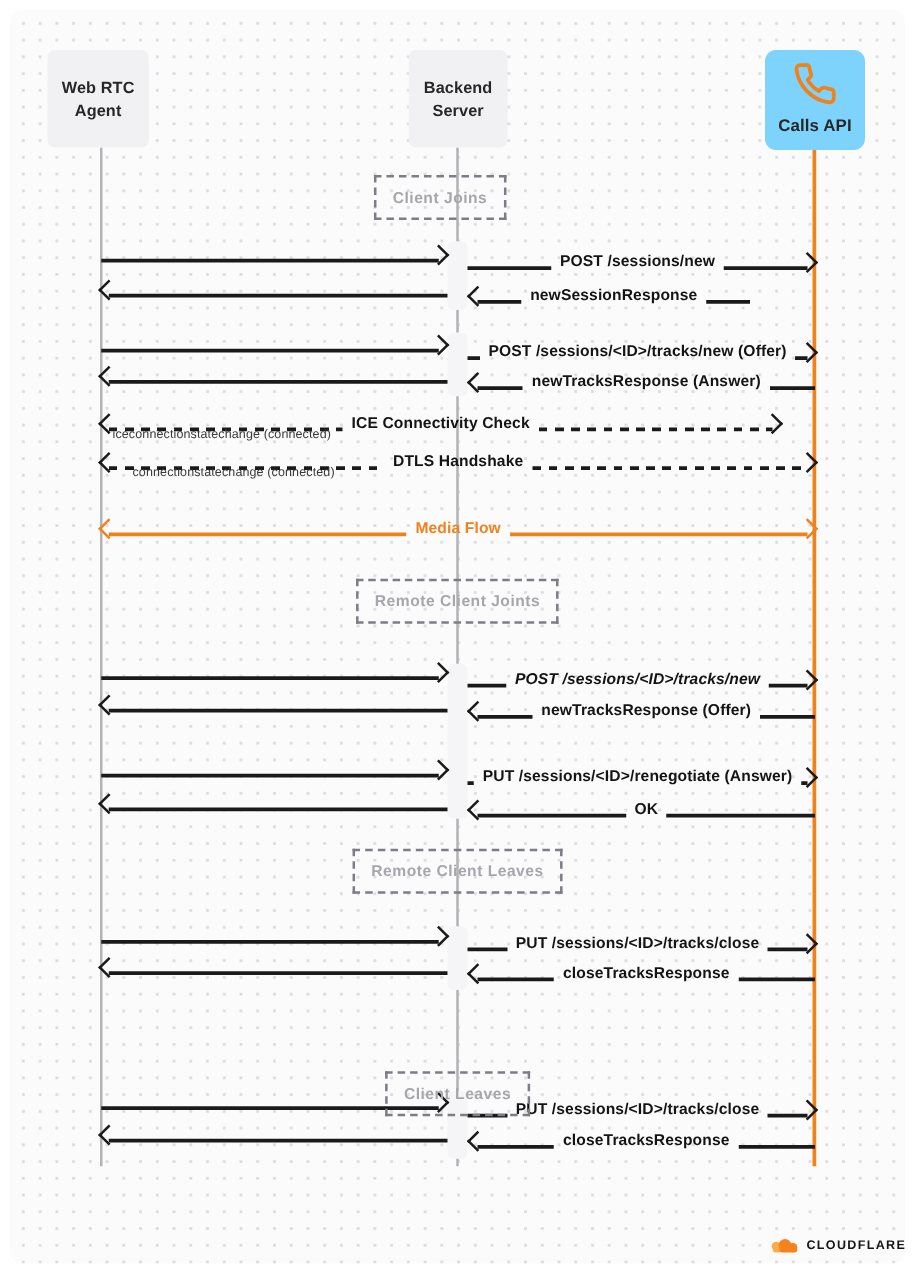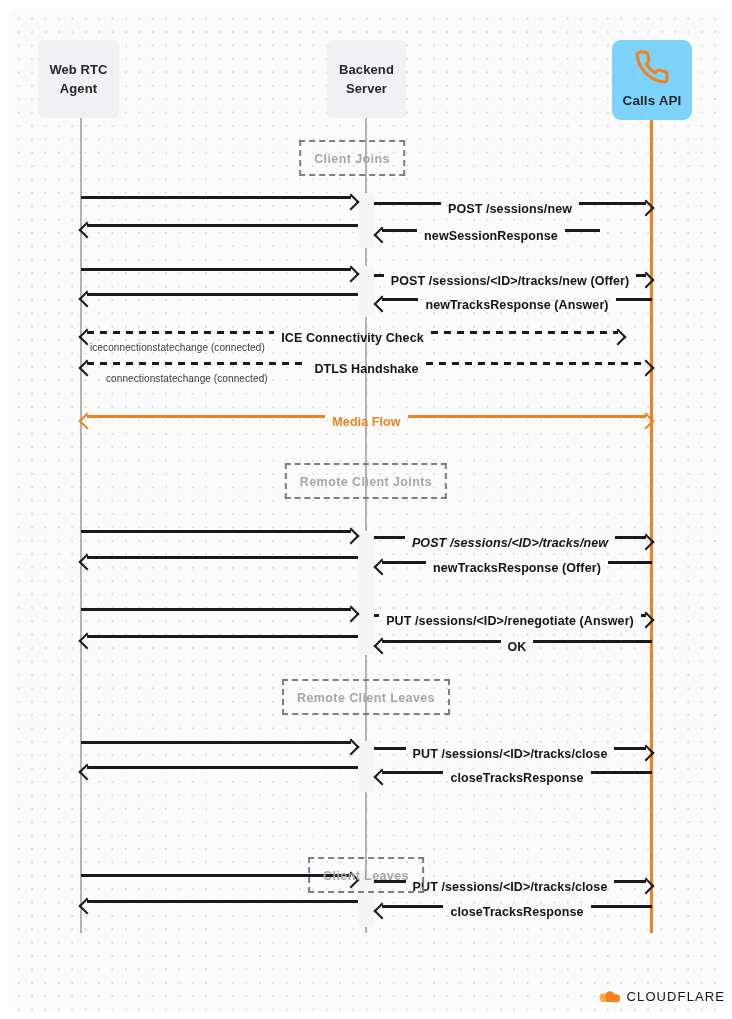--- a/index.html
+++ b/index.html
@@ -27,21 +27,21 @@
     position:absolute;z-index:5;display:flex;flex-direction:column;
     align-items:center;justify-content:center;gap:6px;
     background:#F1F1F3;border-radius:6px;
   }
   .actor .alabel{
     font-size:13px;font-weight:700;color:#27272A;text-align:center;
     line-height:1.5;white-space:pre-line;letter-spacing:.1px;
   }
   .actor.calls{background:#7dd3fc;border-radius:9px;}
   
-  .msg{position:absolute;height:14px;display:flex;align-items:flex-start;z-index:3;}
+  .msg{position:absolute;height:14px;display:flex;align-items:flex-end;z-index:3;}
   .line{flex:1;height:2.6px;background:#1A1A1A;min-width:4px;}
   .dashed .line{background:repeating-linear-gradient(90deg,#1A1A1A 0 7px,transparent 7px 13px);}
   .orange .line{background:#F0821E;}
   .mlabel{
     flex:none;font-size:12.5px;font-weight:700;color:#141414;
     padding:0 7px;white-space:nowrap;letter-spacing:.1px;
   }
   .orange .mlabel{color:#F0821E;}
   .ch{flex:none;width:10px;height:10px;border-top:2.6px solid #1A1A1A;border-right:2.6px solid #1A1A1A;}
   .ch.r{transform:rotate(45deg);margin-left:-6px;}
@@ -59,21 +59,21 @@
   .section span{font-size:12.5px;font-weight:700;color:#A6A6AB;letter-spacing:.4px;}
   
   .footer-title{
     position:absolute;left:15px;top:987px;z-index:5;
     font-size:17px;font-weight:700;color:#1B1D21;letter-spacing:.2px;margin-top:36px;
   }
   .brand{
     position:absolute;right:7px;top:989px;z-index:5;
     display:flex;align-items:center;gap:3px;
   }
-  .brand .btext{font-size:13px;font-weight:400;color:#141414;letter-spacing:1.1px;}
+  .brand .btext{font-size:10px;font-weight:700;color:#141414;letter-spacing:1.1px;}
 </style>
 </head>
 <body>
 
 <div class="canvas"></div>
 
 <div class="stage">
 
   <div class="lifeline gray" style="left:80px;top:118px;height:815px;"></div>
   <div class="lifeline gray" style="left:365px;top:118px;height:815px;"></div>

